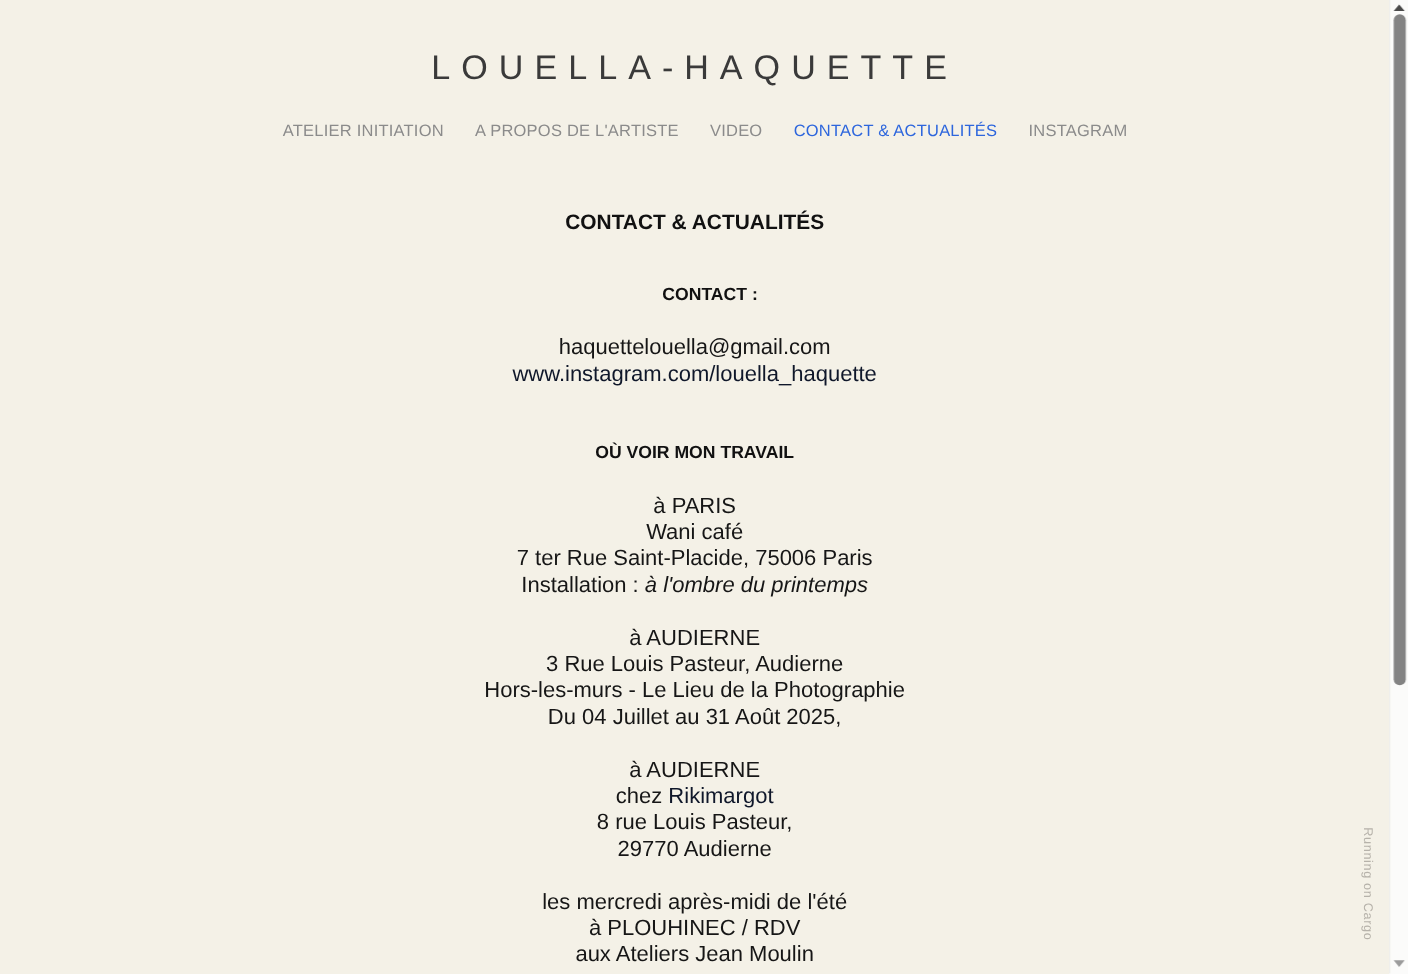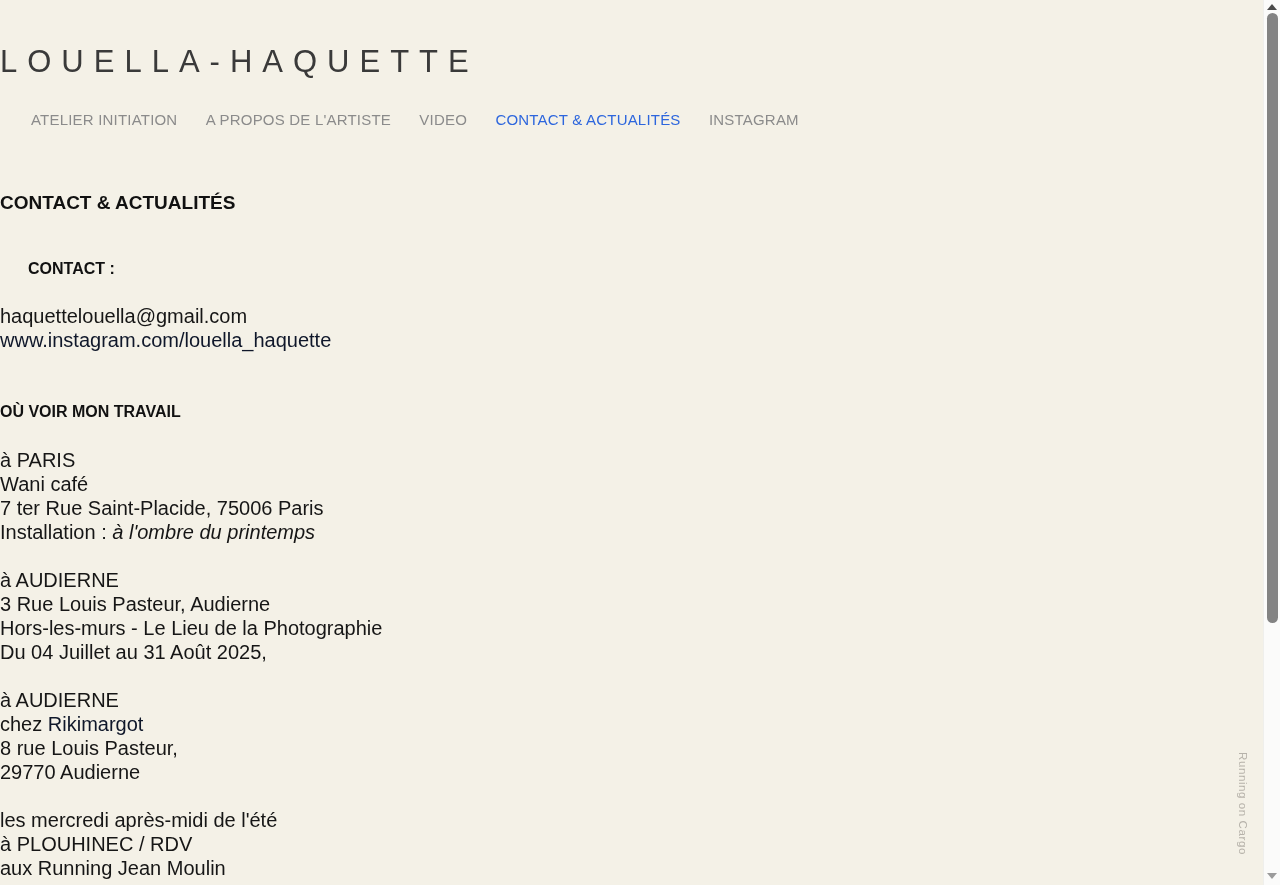--- a/index.html
+++ b/index.html
@@ -10,21 +10,21 @@
     height: 885px;
     overflow: hidden;
     background: #f4f1e7;
     font-family: "Liberation Sans", "DejaVu Sans", sans-serif;
     color: #161616;
   }
 
   .content {
     margin-right: 17px;            
     padding-top: 44px;
-    text-align: left;
+    text-align: center;
   }
 
   
   .site-title {
     font-size: 31px;
     font-weight: 400;
     line-height: 36px;
     letter-spacing: 10px;
     color: #3a3a3a;
     cursor: pointer;
@@ -166,21 +166,21 @@
     <div class="venue">
       <span class="line">à AUDIERNE</span>
       <span class="line"><span>chez </span><a class="text-link">Rikimargot</a></span>
       <span class="line">8 rue Louis Pasteur,</span>
       <span class="line">29770 Audierne</span>
     </div>
 
     <div class="venue">
       <span class="line">les mercredi après-midi de l'été</span>
       <span class="line">à PLOUHINEC / RDV</span>
-      <span class="line">aux Running Jean Moulin</span>
+      <span class="line">aux Ateliers Jean Moulin</span>
     </div>
 
   </main>
 </div>
 
 <div class="cargo-badge">Running on Cargo</div>
 
 <div class="scrollbar">
   <div class="sb-arrow up"></div>
   <div class="sb-thumb"></div>

